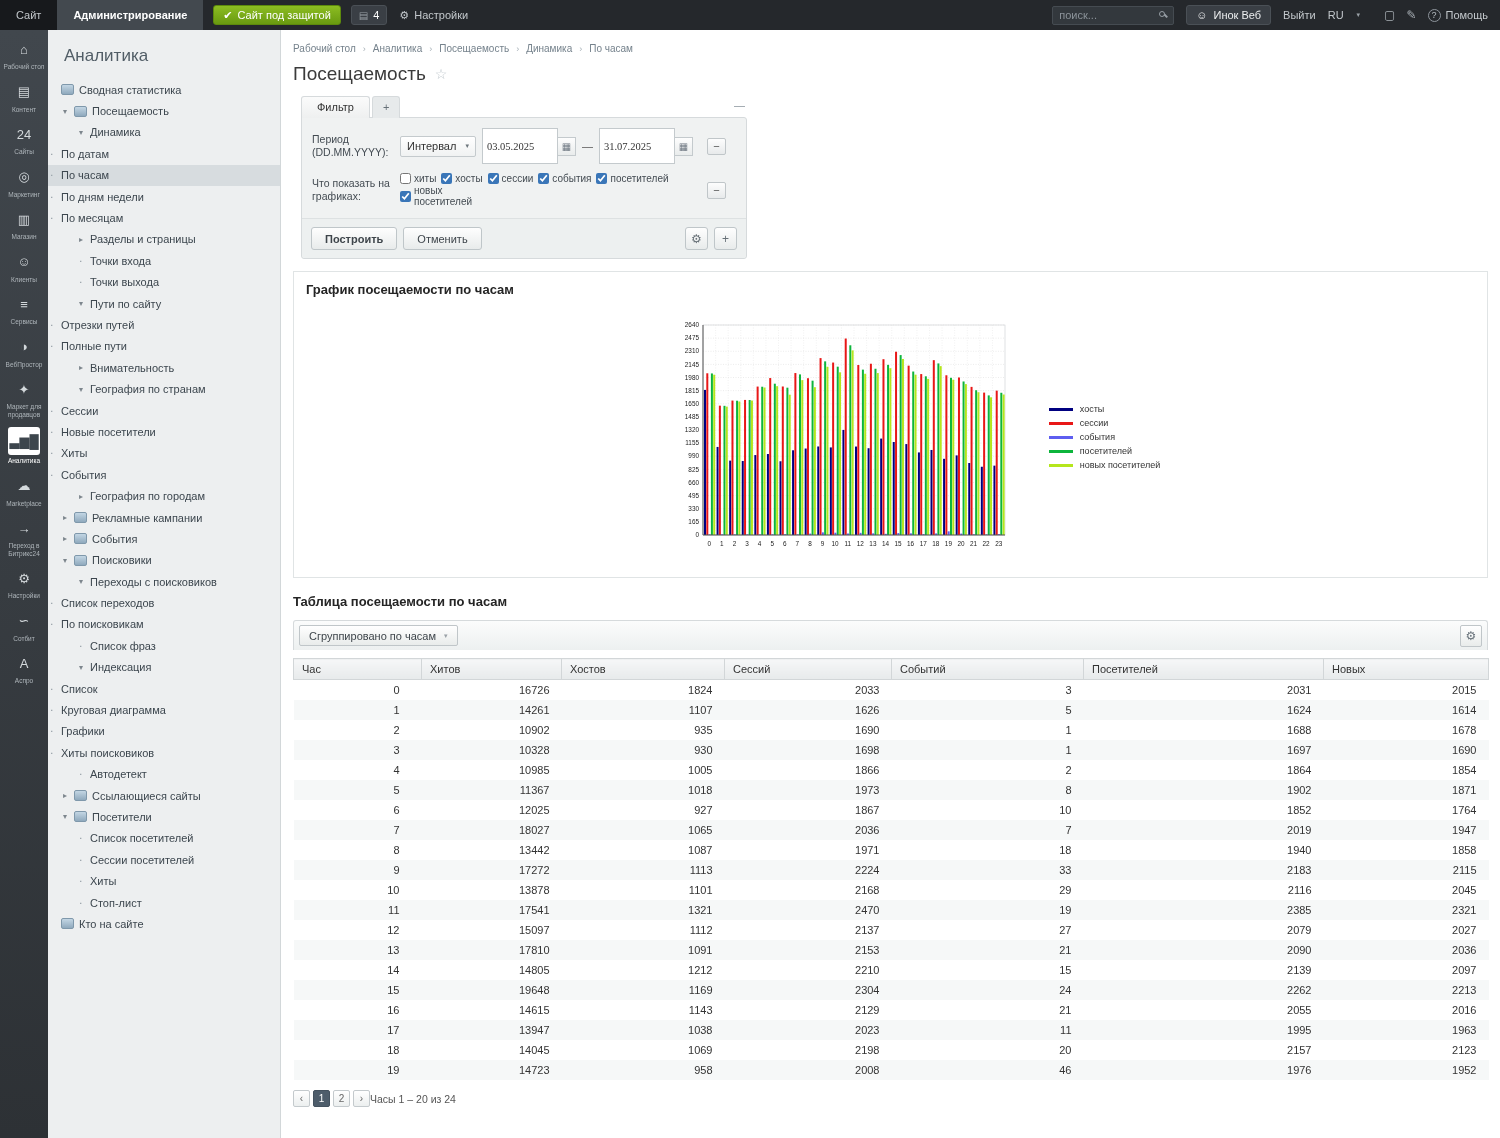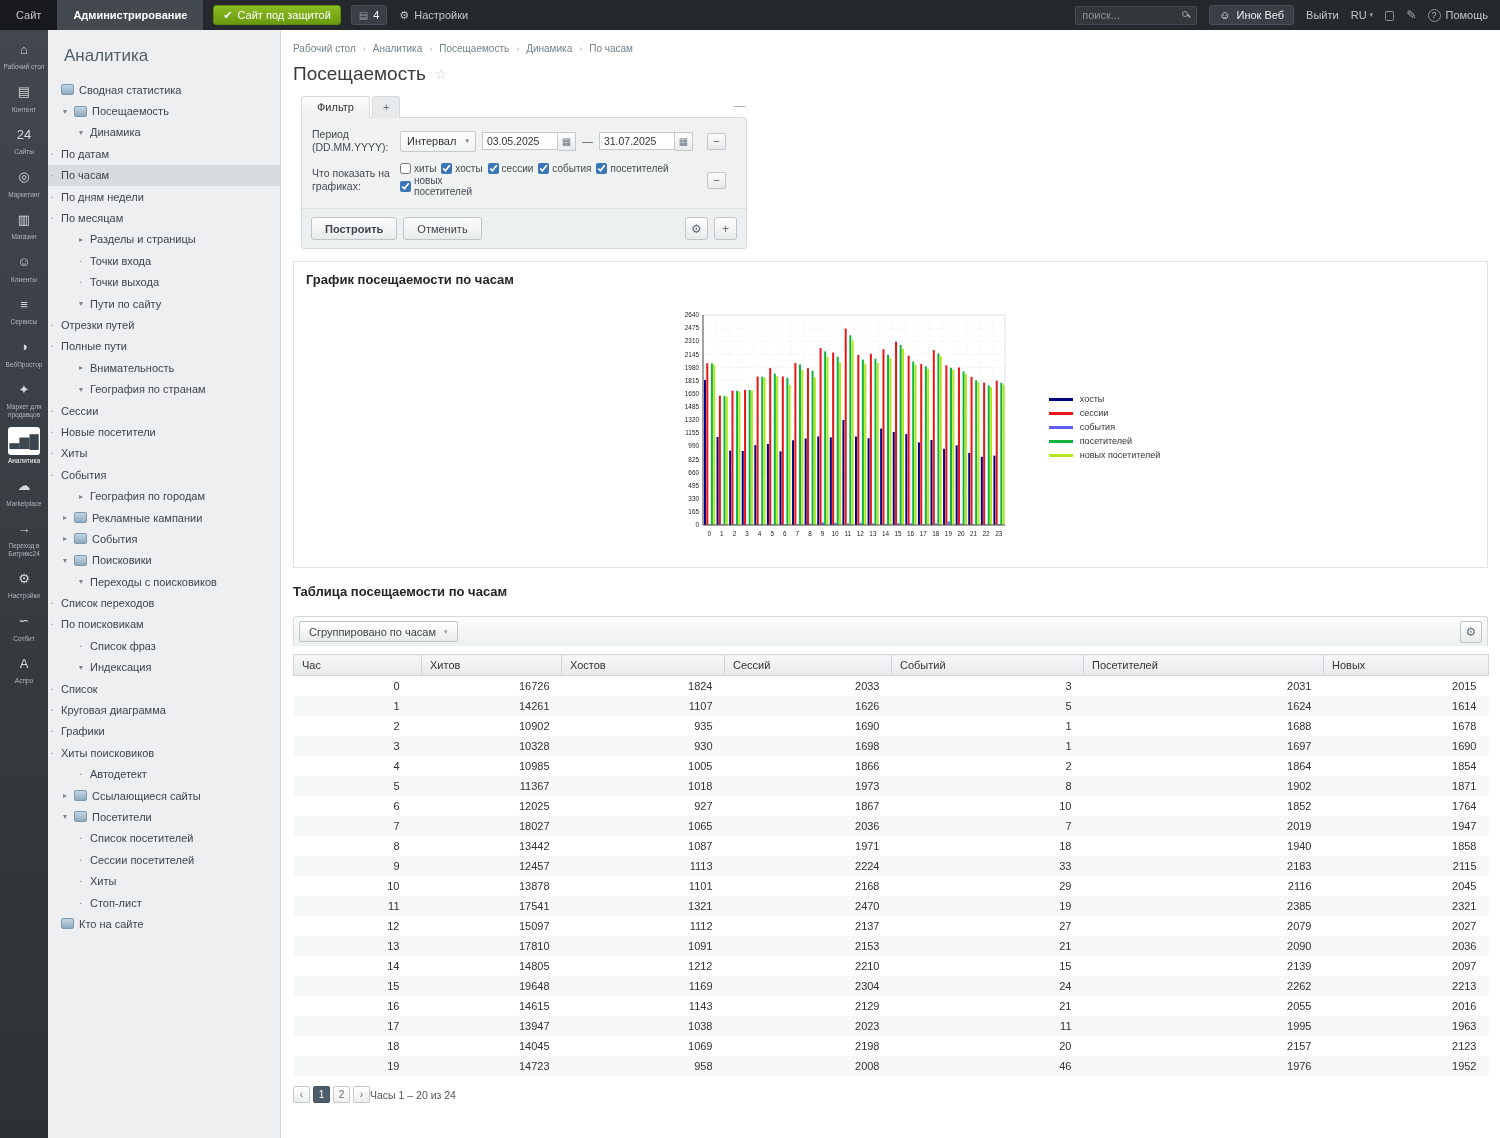--- a/index.html
+++ b/index.html
@@ -20,21 +20,21 @@
   .tb-spacer{flex:1}
   .search-wrap{position:relative;margin-right:12px}
   .search-input{width:122px;height:19px;background:#33383d;border:1px solid #454b51;border-radius:2px;color:#cfd4d8;
     font-size:11px;padding:1px 22px 1px 6px;outline:none;font-family:inherit}
   .search-input::placeholder{color:#8c939a}
   .mag{position:absolute;right:9px;top:5px;width:6px;height:6px;border:1.5px solid #979ea5;border-radius:50%;cursor:pointer}
   .mag::after{content:"";position:absolute;width:4px;height:1.5px;background:#979ea5;transform:rotate(45deg);right:-3.5px;bottom:-1px}
   .user-btn{display:flex;align-items:center;gap:6px;height:20px;background:#3a3f45;border:1px solid #4a5056;
     border-radius:3px;padding:0 9px;color:#eceeef;margin-right:12px;cursor:pointer}
   .tb-link{margin-right:12px;cursor:pointer}
-  .lang{margin-right:11px;display:flex;align-items:center;gap:3px;cursor:pointer}
+  .lang{margin-right:24px;display:flex;align-items:center;gap:13px;cursor:pointer}
   .caret{font-size:7px;color:#9aa1a7}
   .tb-icon{margin-right:11px;font-size:12px;color:#aab1b7;cursor:pointer}
   .help{display:flex;align-items:center;gap:5px;margin-right:12px;cursor:pointer}
   .qmark{width:13px;height:13px;border-radius:50%;border:1px solid #8d949b;color:#b9bfc4;font-size:9px;
     display:flex;align-items:center;justify-content:center}
 
   
   .app{display:flex;height:1108px}
 
   
@@ -76,21 +76,21 @@
   .ftab.add{padding:4px 10px 5px;color:#667077;background:#e7eaeb}
   .fcollapse{position:absolute;right:2px;top:4px;color:#8b959c;cursor:pointer;font-size:11px}
   .filter-body{border:1px solid #d6dadc;background:#f0f2f2;border-radius:0 3px 3px 3px;margin-top:-1px}
   .frows{padding:10px 20px 2px 10px}
   .frow{display:flex;align-items:center;margin-bottom:9px}
   .frow-label{width:88px;flex:none;color:#434b52;line-height:1.25;font-size:10.5px}
   .fselect{display:flex;align-items:center;gap:9px;height:21px;border:1px solid #c4cacd;
     background:linear-gradient(#fff,#f0f2f2);border-radius:2px;padding:0 6px;color:#333;margin-right:6px;cursor:pointer}
   .fselect .caret{color:#6c757c}
   .date-wrap{display:flex;align-items:center}
-  .date-input{width:76px;height:18px;border:1px solid #c4cacd;font-size:10.5px;color:#333;padding:1px 4px;font-family:Liberation Sans, sans-serif}
+  .date-input{width:76px;height:36px;border:1px solid #c4cacd;font-size:10.5px;color:#333;padding:1px 4px;font-family:Liberation Serif, serif}
   .cal-btn{width:18px;height:19px;display:flex;align-items:center;justify-content:center;border:1px solid #c4cacd;
     border-left:none;background:linear-gradient(#fdfdfd,#e9ecec);font-size:10px;color:#6d7categ78;color:#6d7680;cursor:pointer}
   .dash{margin:0 6px;color:#555}
   .row-minus{margin-left:auto;width:19px;height:17px;border:1px solid #c0c6c9;border-radius:2px;flex:none;
     background:linear-gradient(#fdfdfd,#e7eaeb);color:#555;font-size:11px;line-height:15px;text-align:center;cursor:pointer}
   .cb-wrap{display:flex;flex-wrap:wrap;align-items:center;width:332px;row-gap:2px}
   .cb{display:inline-flex;align-items:center;gap:3px;margin-right:5px;font-size:10px;color:#434b52;cursor:pointer}
   .cb input{width:11px;height:11px;margin:0;accent-color:#3a76b8}
   .cb:last-child span{display:inline-block;width:62px;line-height:1.05}
   .filter-actions{border-top:1px solid #dde1e2;background:#edf0f0;border-radius:0 0 3px 3px;padding:8px 9px;
@@ -103,21 +103,21 @@
 
   
   .panel{margin:12px 12px 0;border:1px solid #e0e4e5;background:#fff;padding:10px 12px 12px}
   .panel-title{font-size:13px;font-weight:bold;color:#252525}
   .chart-wrap{display:flex;align-items:center;gap:34px;justify-content:center;padding:20px 0 8px;margin-left:50px}
   .legend-item{display:flex;align-items:center;gap:7px;margin:4px 0}
   .legend-swatch{width:24px;height:3px;flex:none}
   .legend-label{font-size:9px;color:#333}
 
   
-  .section-title{font-size:13px;font-weight:bold;color:#252525;margin:16px 12px 9px}
+  .section-title{font-size:13px;font-weight:bold;color:#252525;margin:16px 12px 3px}
   .grid-toolbar{margin:8px 12px;height:30px;border:1px solid #d6dadc;border-bottom:none;
     background:linear-gradient(#fbfcfc,#edf0f0);display:flex;align-items:center;padding:0 5px;border-radius:3px 3px 0 0}
   .group-btn{display:flex;align-items:center;gap:8px;height:21px;border:1px solid #c0c6c9;
     background:linear-gradient(#fff,#e9eceb);border-radius:2px;padding:0 9px;font-size:11px;color:#3e454b;cursor:pointer}
   .gear-btn{margin-left:auto;width:22px;height:22px;border:1px solid #c0c6c9;border-radius:2px;
     background:linear-gradient(#fff,#e9eceb);display:flex;align-items:center;justify-content:center;color:#68727a;font-size:12px;cursor:pointer}
   table.grid{margin:0 12px;border-collapse:collapse;width:1195px;font-size:11px;table-layout:fixed}
   .grid th{background:linear-gradient(#f6f7f8,#e7eaeb);border:1px solid #d2d6d8;padding:4px 8px;text-align:left;
     font-weight:normal;color:#333;cursor:pointer}
   .grid td{padding:4px 12px 4px 8px;text-align:right;color:#333}
@@ -843,21 +843,21 @@
             <td>8</td>
             <td>13442</td>
             <td>1087</td>
             <td>1971</td>
             <td>18</td>
             <td>1940</td>
             <td>1858</td>
           </tr>
           <tr>
             <td>9</td>
-            <td>12457</td>
+            <td>17272</td>
             <td>1113</td>
             <td>2224</td>
             <td>33</td>
             <td>2183</td>
             <td>2115</td>
           </tr>
           <tr>
             <td>10</td>
             <td>13878</td>
             <td>1101</td>

